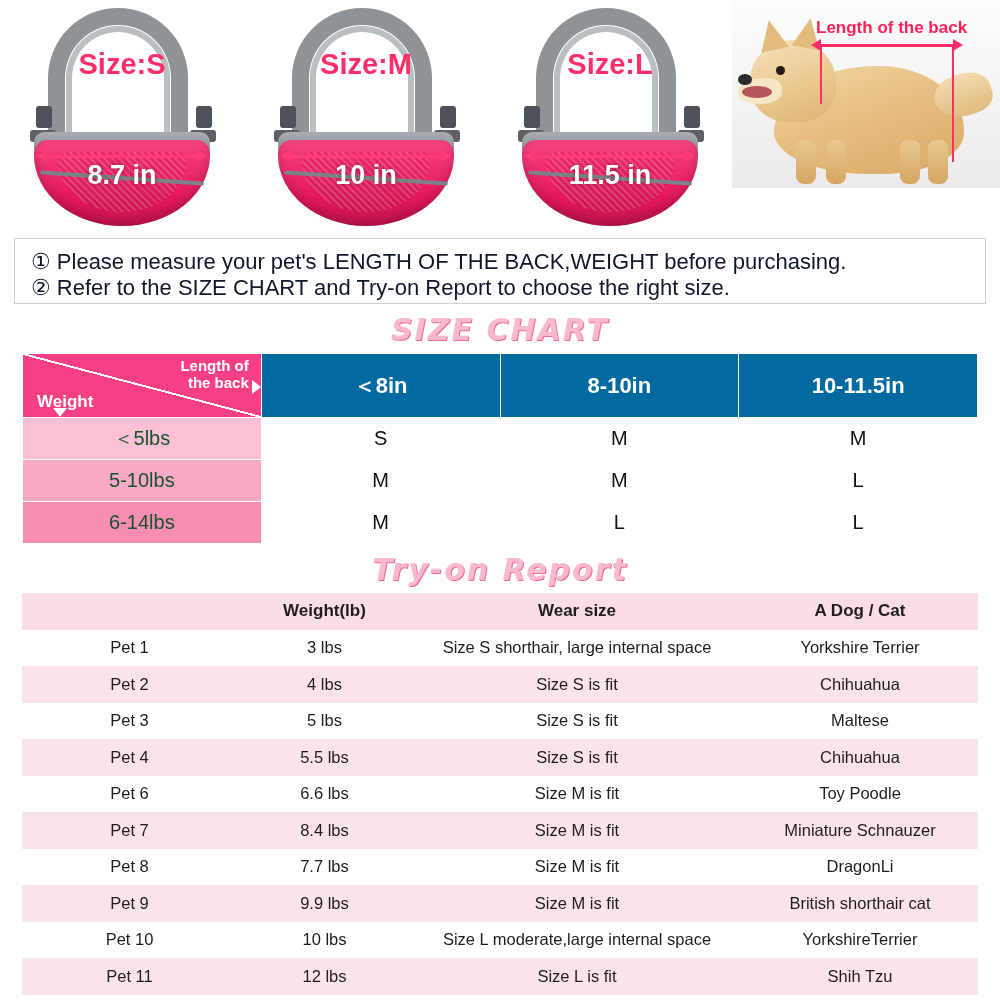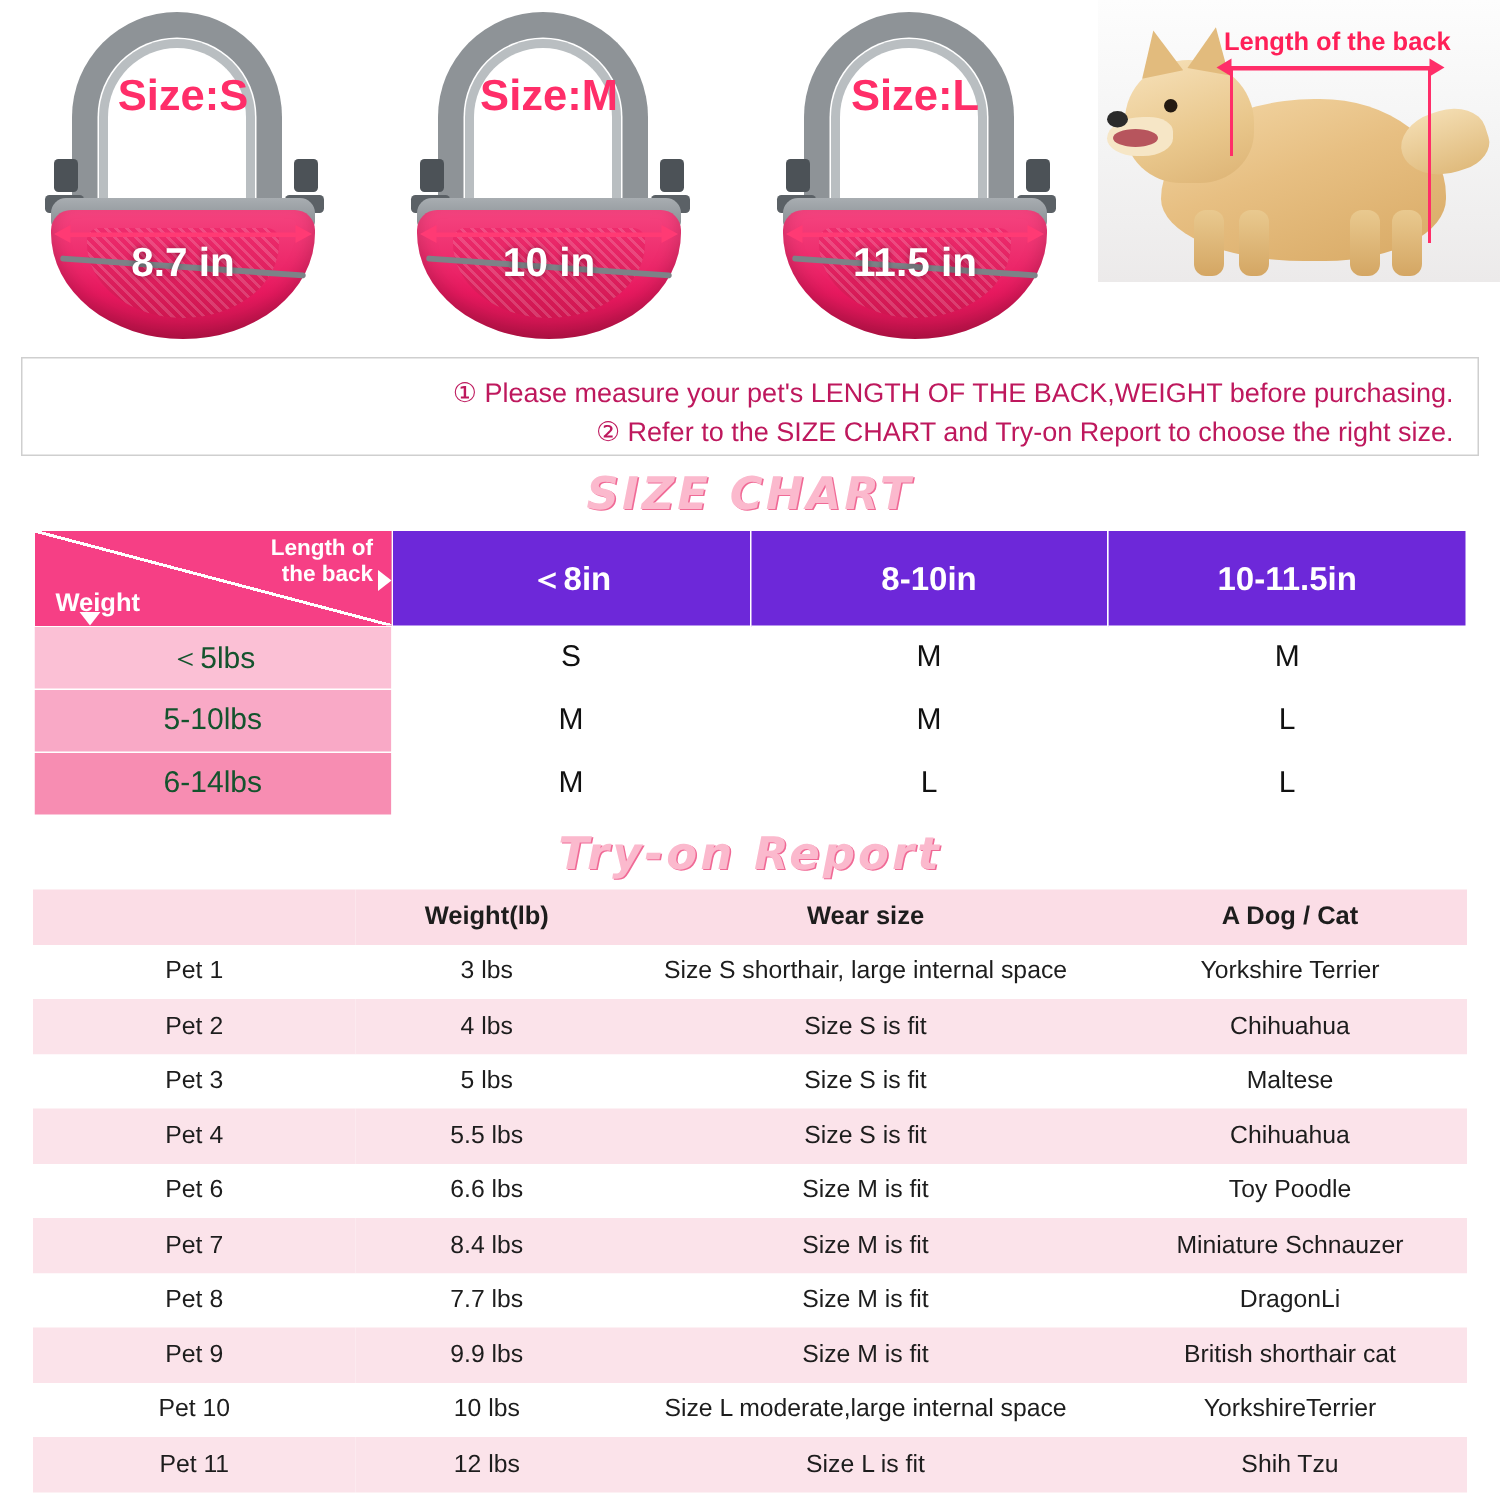--- a/index.html
+++ b/index.html
@@ -286,25 +286,24 @@
 
   
   .instructions {
     margin: 6px 14px 0 14px;
     border: 1px solid #cfcfcf;
     padding: 10px 16px 12px 16px;
     box-sizing: border-box;
     height: 66px;
   }
   .instructions div {
-    font-size: 18px;
+    font-size: 22px;
     line-height: 26px;
-    color: #be185d;
+    color: #0f172a;
     white-space: nowrap;
-    text-align: right;
   }
 
   
   .section-title {
     text-align: center;
     font-size: 30px;
     font-weight: bold;
     font-style: italic;
     letter-spacing: 2px;
     color: #fbb9cd;
@@ -319,21 +318,21 @@
     margin: 0 auto;
     table-layout: fixed;
   }
   .size-chart th, .size-chart td {
     border: 1px solid #ffffff;
     text-align: center;
     font-size: 20px;
     height: 39px;
   }
   .sc-head th {
-    background: #6d28d9;
+    background: #0369a1;
     color: #ffffff;
     font-size: 22px;
     font-weight: bold;
   }
   .sc-corner {
     position: relative;
     background: #f63f85 !important;
     padding: 12px !important;
   }
   .sc-corner .diag {

